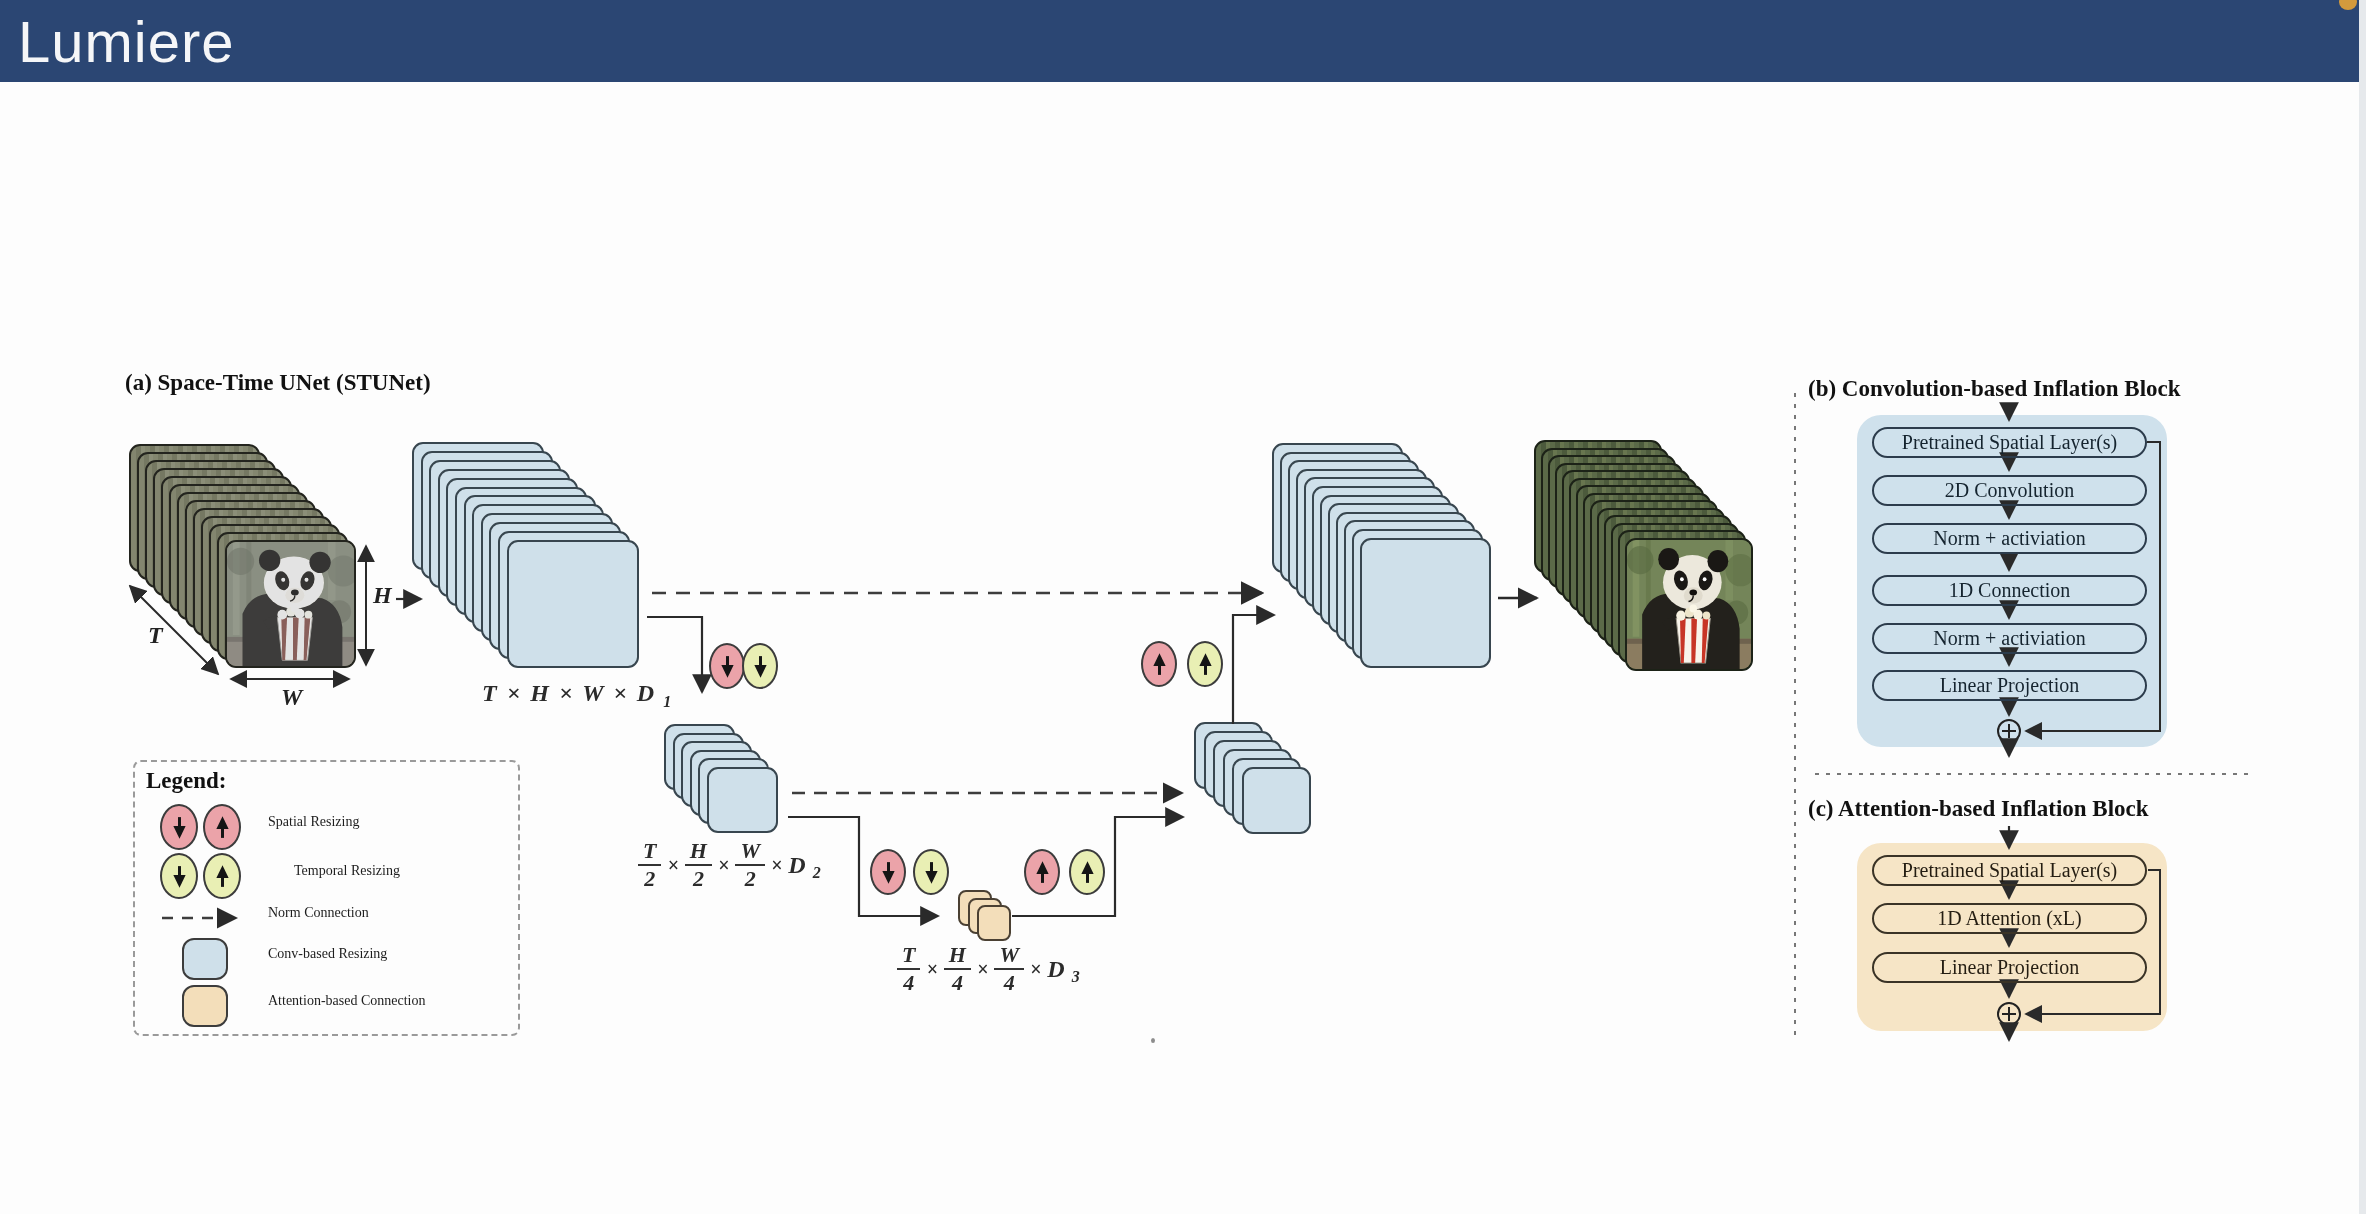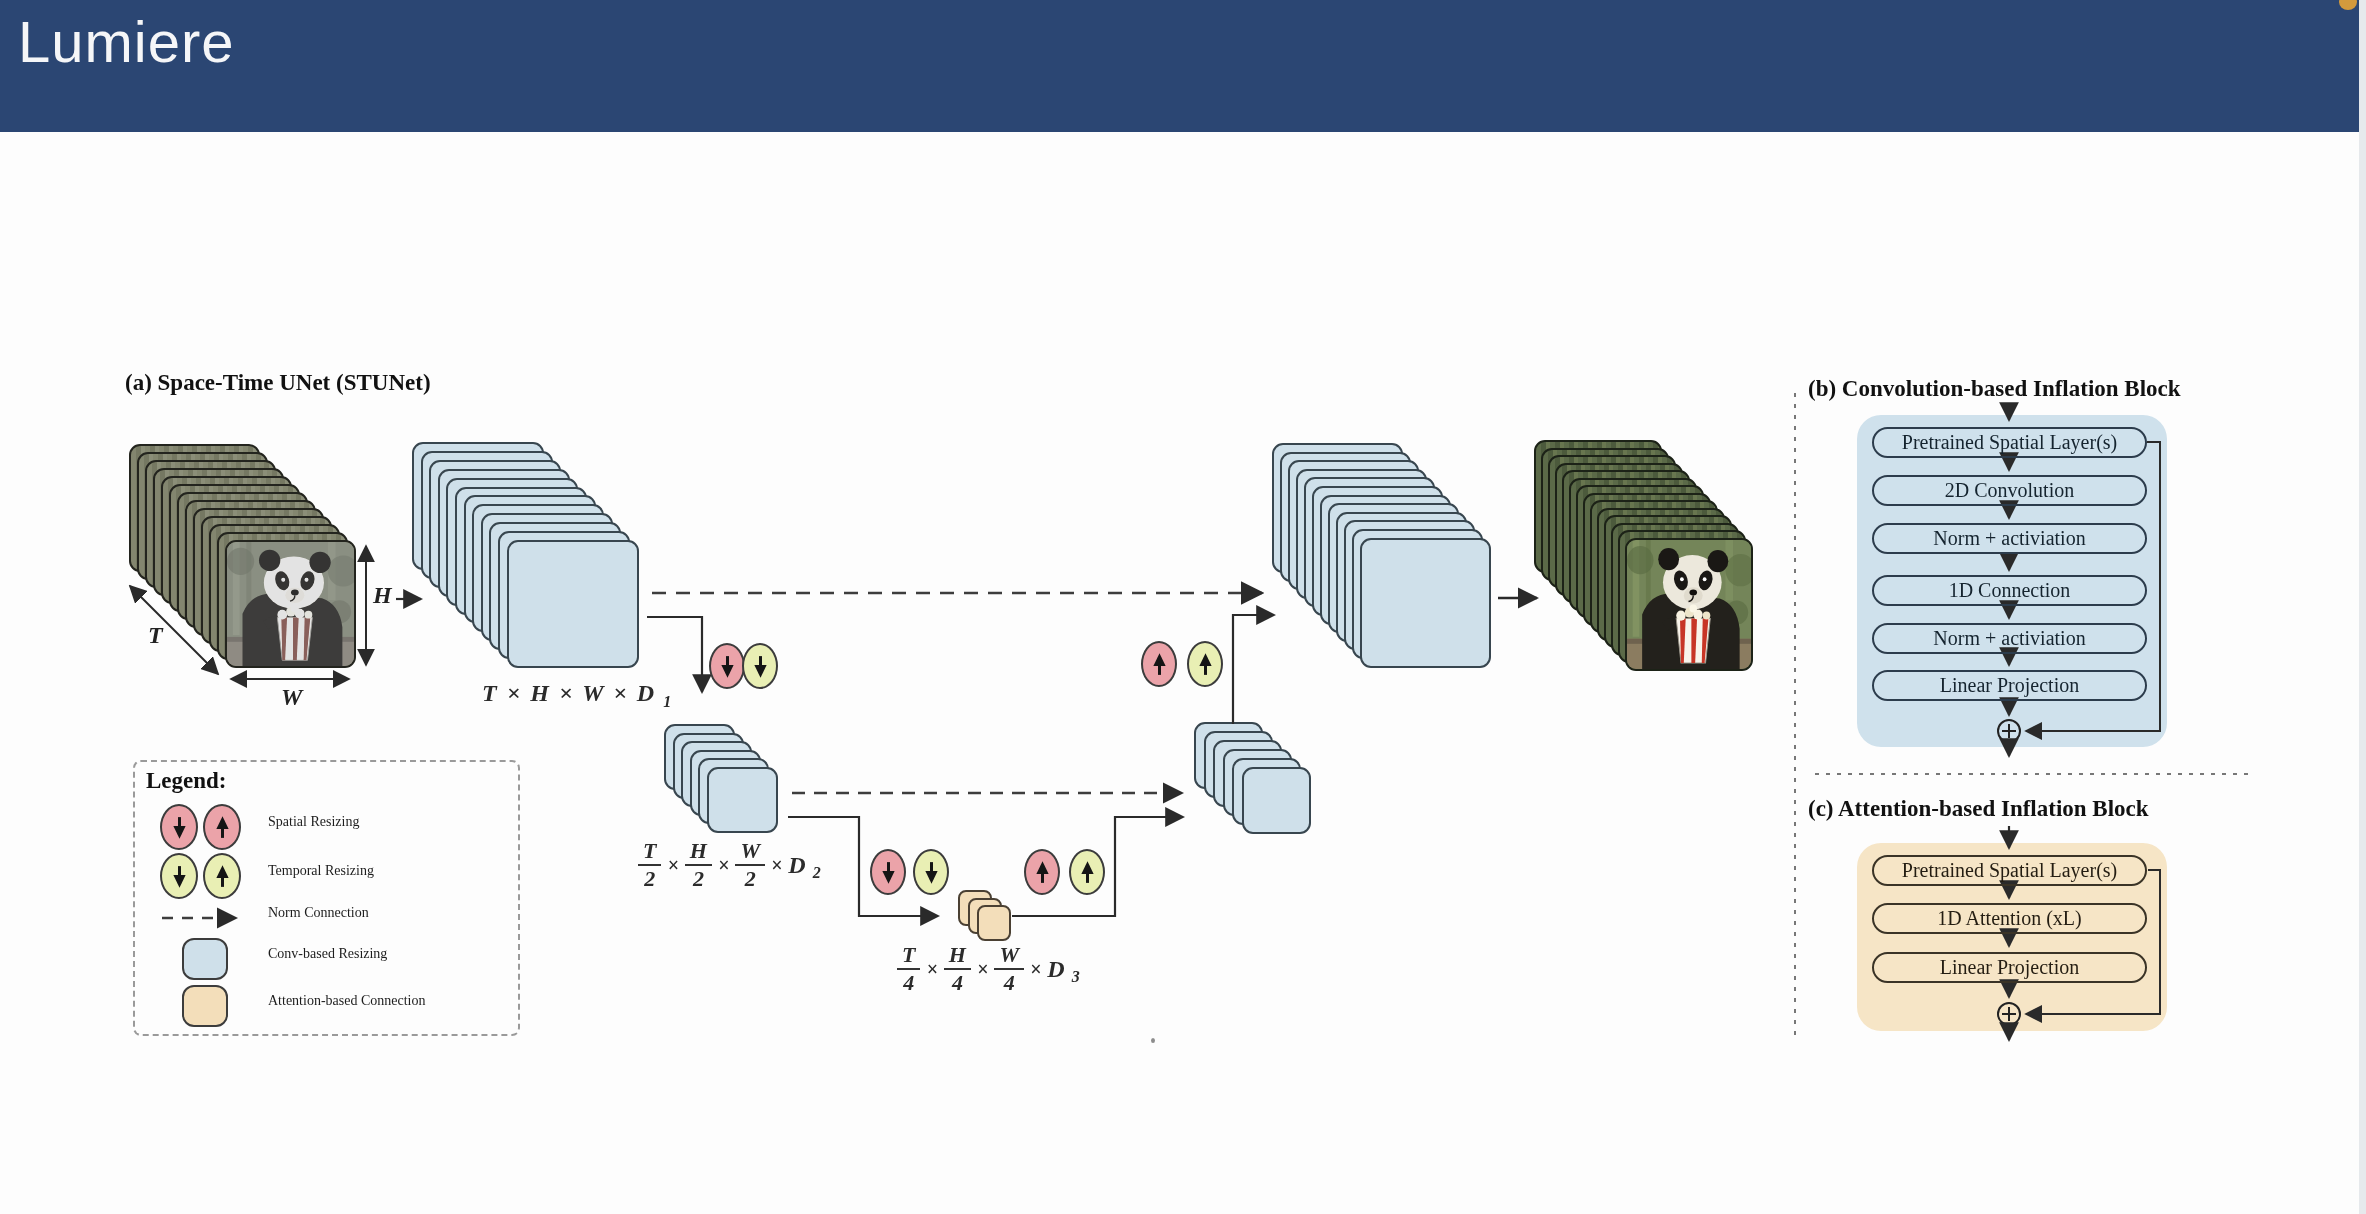--- a/index.html
+++ b/index.html
@@ -1,19 +1,19 @@
 <!DOCTYPE html>
 <html><head>
 <meta charset="utf-8">
 <style>
   html,body{margin:0;padding:0;background:#ffffff;}
   .canvas{position:relative;width:2366px;height:1214px;background:#fdfdfd;overflow:hidden;
           font-family:"Liberation Serif",serif;}
   
-  .topbar{position:absolute;left:0;top:0;width:2359px;height:132px;background:#2b4673;}
+  .topbar{position:absolute;left:0;top:0;width:2359px;height:82px;background:#2b4673;}
   .topbar h1{margin:0;position:absolute;left:18px;top:8px;color:#f5f6f8;
              font-family:"Liberation Sans",sans-serif;font-weight:400;font-size:58px;letter-spacing:1px;}
   .corner-dot{position:absolute;left:2339px;top:-6px;width:18px;height:16px;border-radius:50%;background:#d39a3d;}
   .right-strip{position:absolute;right:0;top:0;width:7px;height:1214px;background:#e6e9ec;}
   .subtitle{position:absolute;left:18px;top:124px;color:#1f3a6a;
             font-family:"Liberation Sans",sans-serif;font-weight:500;font-size:45px;}
   
   .figure{position:absolute;inset:0;}
   .overlay{position:absolute;left:0;top:0;z-index:5;pointer-events:none;}
   .panel-title{position:absolute;font-weight:bold;font-size:23px;color:#111;white-space:nowrap;z-index:6;}
@@ -395,21 +395,21 @@
       </div>
     <div class="ocirc lime" style="left:222px;top:876px;width:38px;" data-dir="up">
         <svg viewBox="0 0 18 26">
           <path d="M9 2 L9 13" stroke="#151515" stroke-width="3.2"></path>
           <path d="M2.5 11.5 L15.5 11.5 L9 25 Z" fill="#151515"></path>
         </svg>
       </div>
     <div class="sw conv" style="left:182px;top:938px;"></div>
     <div class="sw attn" style="left:182px;top:985px;"></div>
     <div class="legend-label" style="top:814px;">Spatial Resizing</div>
-    <div class="legend-label" style="top:863px;">Temporal Resizing</div>
+    <div class="legend-label" style="top:863px;margin-left:26px;">Temporal Resizing</div>
     <div class="legend-label" style="top:905px;">Norm Connection</div>
     <div class="legend-label" style="top:946px;">Conv-based Resizing</div>
     <div class="legend-label" style="top:993px;">Attention-based Connection</div>
 
     <div class="blk b"></div>
     <div class="pill" style="top:427px;">Pretrained Spatial Layer(s)</div>
     <div class="pill" style="top:475px;">2D Convolution</div>
     <div class="pill" style="top:523px;">Norm + activiation</div>
     <div class="pill" style="top:575px;">1D Connection</div>
     <div class="pill" style="top:623px;">Norm + activiation</div>

